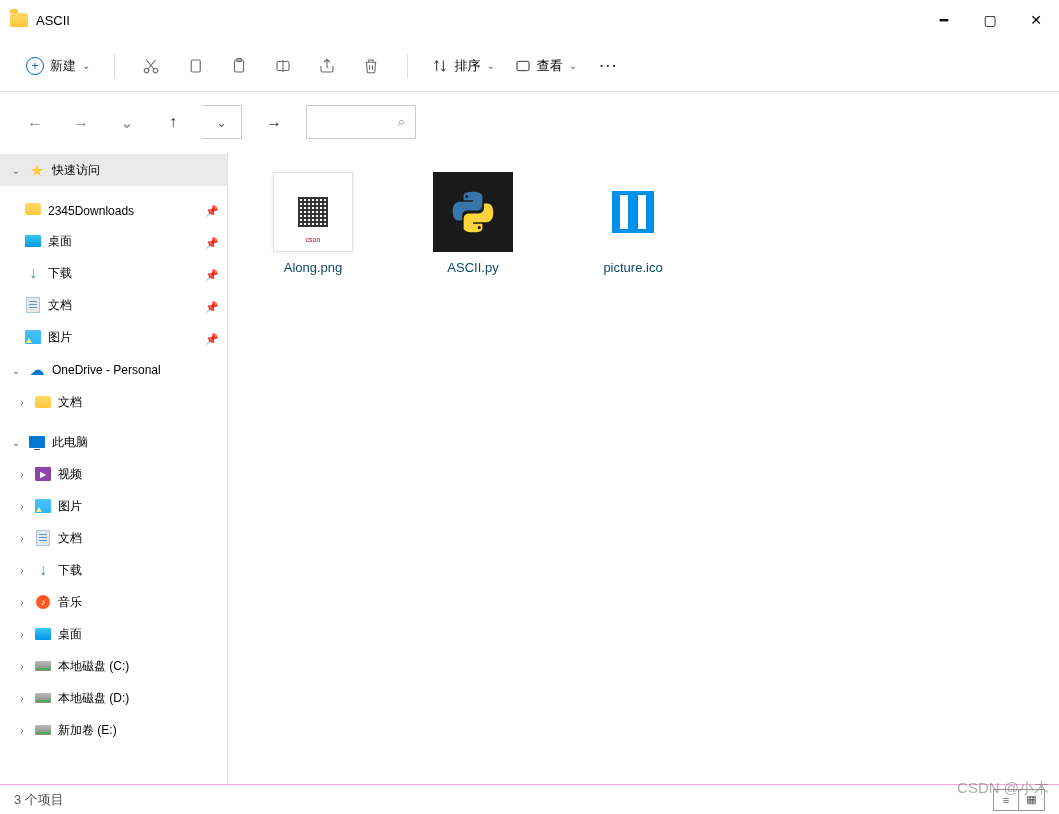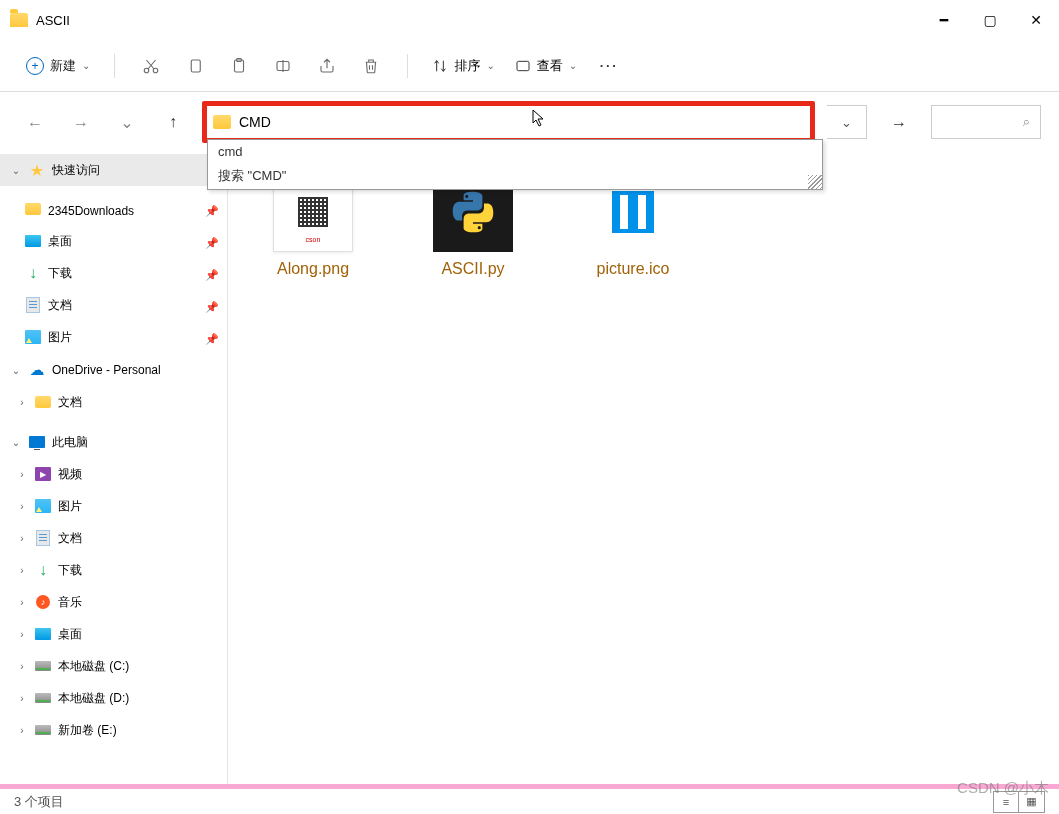--- a/index.html
+++ b/index.html
@@ -70,23 +70,23 @@
 .file { width:110px; text-align:center; }
 .thumb { width:80px; height:80px; margin:0 auto 8px; border:1px solid #e0e0e0; background:#fff; display:flex; align-items:center; justify-content:center; position:relative; box-shadow:0 1px 3px rgba(0,0,0,0.08); }
 .thumb-qr { width:30px; height:30px; background:repeating-linear-gradient(0deg,#333 0,#333 2px,transparent 2px,transparent 4px),repeating-linear-gradient(90deg,#333 0,#333 2px,transparent 2px,transparent 4px); }
 .thumb-qr-lbl { position:absolute; bottom:8px; font-size:7px; color:#c00; }
 .thumb-py { border:none; box-shadow:none; background:#1a1a1a; }
 .thumb-py svg { width:50px; height:50px; }
 .thumb-ico { border:none; box-shadow:none; }
 .thumb-ico-sq { width:42px; height:42px; background:#0091ea; position:relative; }
 .thumb-ico-sq::before { content:""; position:absolute; left:8px; top:4px; width:8px; height:34px; background:#fff; }
 .thumb-ico-sq::after { content:""; position:absolute; right:8px; top:4px; width:8px; height:34px; background:#fff; }
-.fname { font-size:16px; color:#a16207; }
-
-.status { height:30px; border-top:5px solid #f9a8d4; display:flex; align-items:center; padding:0 14px; color:#555; font-size:13px; }
+.fname { font-size:13px; color:#0c4a6e; }
+
+.status { height:30px; border-top:1px solid #f9a8d4; display:flex; align-items:center; padding:0 14px; color:#555; font-size:13px; }
 .viewbtns { margin-left:auto; display:flex; gap:0; }
 .viewbtn { width:26px; height:22px; border:1px solid #999; display:flex; align-items:center; justify-content:center; font-size:11px; }
 .viewbtn + .viewbtn { border-left:none; }
 
 .watermark { position:absolute; right:10px; bottom:16px; color:rgba(120,120,120,0.6); font-size:15px; pointer-events:none;text-align:center; }
 .cursor { position:absolute; pointer-events:none; z-index:20; }
 </style>
 </head>
 <body>
 
@@ -160,34 +160,20 @@
   <div class="ticon">
       <span style="color:#333;font-weight:bold;letter-spacing:2px">···</span>
     </div>
 </div>
 
 <div class="navrow">
   <div class="navarr">←</div>
   <div class="navarr">→</div>
   <div class="navarr chev">⌄</div>
   <div class="navarr active">↑</div>
-  <div class="addrwrap">
-    <div class="addrbox">
-      <div class="folder-ico"></div>
-      <input class="addrinput" value="CMD" style="">
-      <svg class="cursor" style="left:330px;top:8px;width:14px;height:20px" viewBox="0 0 14 20">
-          <path d="M1 1 L1 14 L4 11 L7 17 L9 16 L6 10 L11 10 Z" fill="#fff" stroke="#000" stroke-width="1"></path>
-        </svg>
-    </div>
-    <div class="dropdown">
-      <div class="dd-row first">cmd</div>
-      <div class="dd-row">搜索 "CMD"</div>
-      <div class="dd-grip"></div>
-    </div>
-  </div>
   <div class="refresh-dd">⌄</div>
   <div class="gobtn">→</div>
   <div class="searchbox">
     <span>⌕</span>
   </div>
 </div>
 
 <div class="main">
   <div class="sidebar">
 

